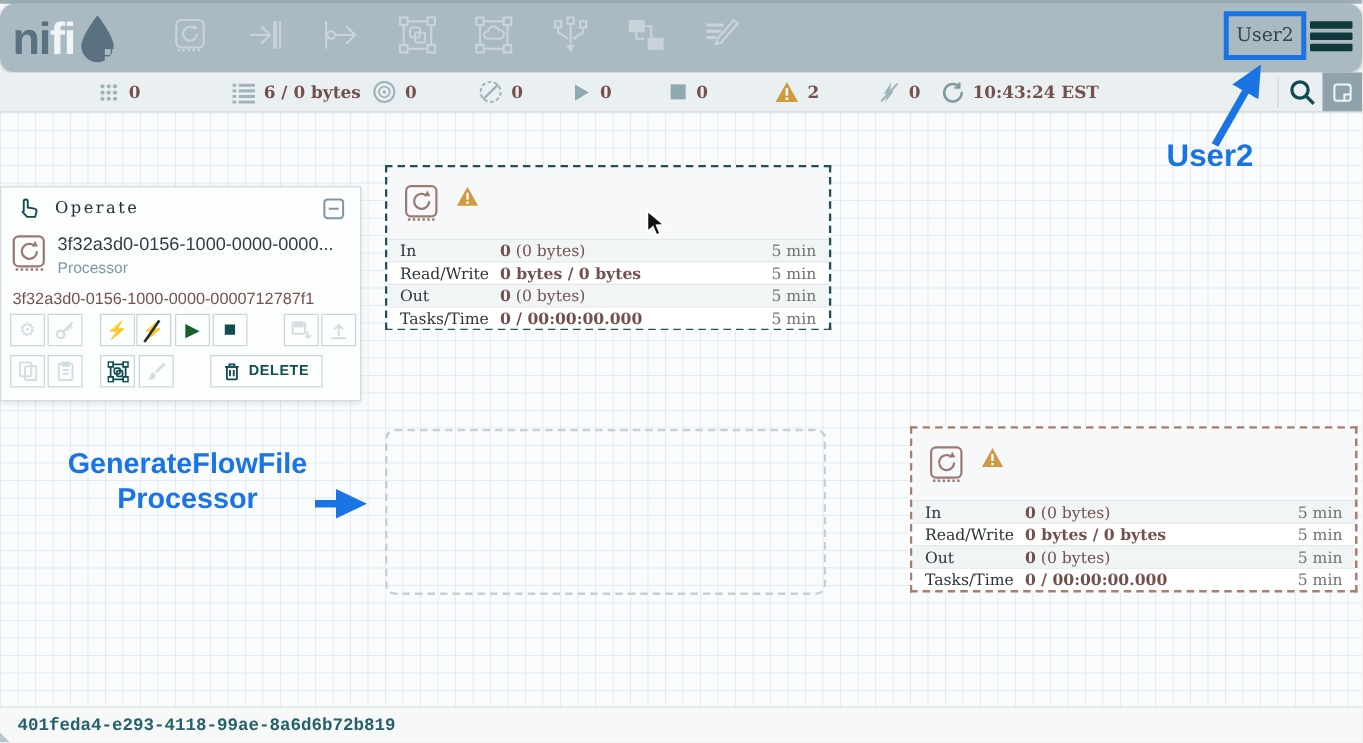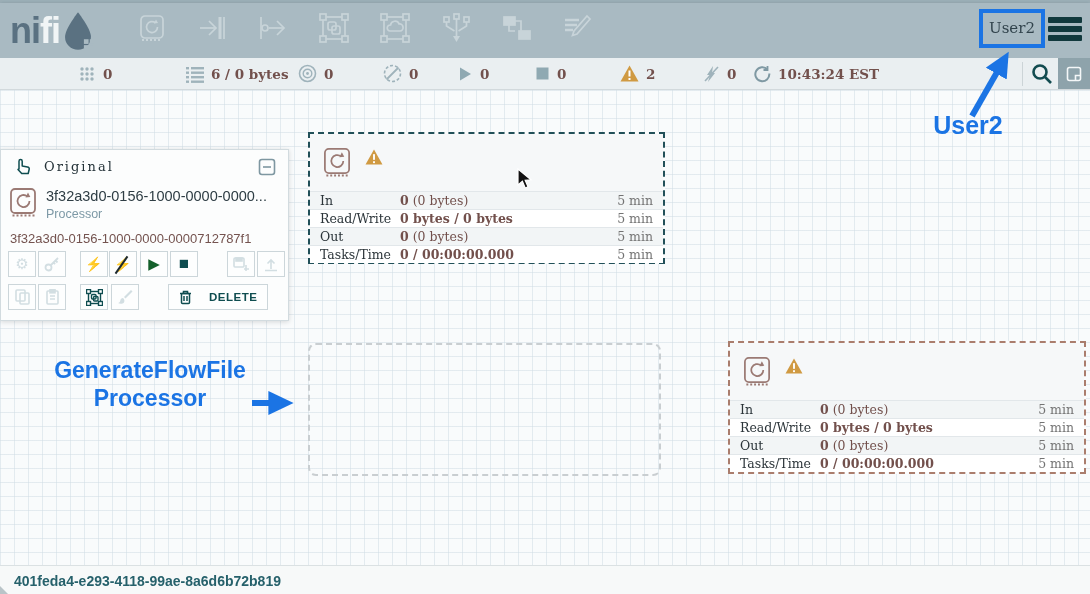--- a/index.html
+++ b/index.html
@@ -4,21 +4,21 @@
 <style>
   html,body{margin:0;padding:0;background:#e8e8e8;}
   *{box-sizing:border-box;}
   .screen{position:relative;width:1090px;height:594px;overflow:hidden;
           font-family:"Liberation Sans",sans-serif;background:#f9fbfc;}
   .abs{position:absolute;}
 
   
   .top-strip{left:0;top:0;width:1090px;height:3px;background:#9db0b8;}
   .header{left:0;top:3px;width:1090px;height:55px;background:#a9bac2;
-          box-shadow:0 1px 4px rgba(50,70,80,.35);}
+          box-shadow:0 1px 4px rgba(50,70,80,.35);border-radius:12px;}
   .logo{left:10px;top:6px;height:44px;display:flex;align-items:center;}
   .logo-ni{font-size:36px;font-weight:bold;color:#5a7181;letter-spacing:-1px;}
   .logo-fi{font-size:36px;font-weight:bold;color:#f1f5f6;letter-spacing:-1px;}
   .tb-icon{top:11px;width:34px;height:34px;color:#c8d4d9;}
   .tb-icon svg{width:34px;height:34px;stroke:currentColor;fill:none;stroke-width:1.7;}
   .user-label{left:981px;top:19px;width:62px;text-align:center;
               font-family:"DejaVu Serif",serif;font-size:15px;color:#31434c;}
   .menu-bars{left:1048px;top:17px;width:34px;}
   .menu-bars div{width:34px;height:6px;background:#11393d;border-radius:1px;margin-bottom:3px;}
 
@@ -50,21 +50,21 @@
   .op-id{left:9px;top:81px;font-size:13px;color:#74534f;}
   .opbtn{position:absolute;width:28px;height:26px;border:1px solid #ccd6da;background:#fdfefe;
          display:flex;align-items:center;justify-content:center;font-size:15px;cursor:pointer;}
   .dis{color:#d2dee2;}
   .en{color:#0f4d50;}
   .bolt{font-size:14px;line-height:1;}
   .slash{position:relative;}
   .slash::after{content:"";position:absolute;left:-3px;top:7px;width:21px;height:2px;
                 background:currentColor;transform:rotate(-55deg);}
   .del-btn{position:absolute;left:167px;top:134px;height:26px;border:1px solid #ccd6da;background:#fdfefe;
-           display:flex;align-items:center;gap:17px;padding:0 10px;color:#0f4d50;
+           display:flex;align-items:center;gap:7px;padding:0 10px;color:#0f4d50;
            font-weight:bold;font-size:11.5px;letter-spacing:.5px;cursor:pointer;justify-content:space-between;}
 
   
   .proc{background:#fbfcfd;border:2px dashed #225059;}
   .proc.ghost-border{border-color:#aa7d6d;}
   .proc-head{position:relative;height:57px;background:#f6f8f9;}
   .proc-row{height:18px;display:flex;align-items:center;padding:0 10px;
             font-family:"DejaVu Serif",serif;font-size:12.5px;border-top:1px solid #e2e7ea;}
   .proc-row.odd{background:#f2f5f6;}
   .proc-row.even{background:#ffffff;justify-content:center;}
@@ -76,21 +76,21 @@
 
   
   .ann{color:#1b74e4;font-weight:bold;pointer-events:none;}
   .ann-user2{left:924px;top:111px;width:88px;text-align:center;font-size:25px;}
   .ann-orig{left:30px;top:356px;width:240px;text-align:center;font-size:23px;line-height:28px;}
   .user-box{left:979px;top:9px;width:66px;height:39px;border:4px solid #1b74e4;pointer-events:none;}
 
   
   .footer{left:0;top:565px;width:1090px;height:29px;background:#f7f9f9;border-top:1px solid #dbe1e3;}
   .footer-id{position:absolute;left:14px;top:0;height:29px;display:flex;align-items:center;
-             font-family:Liberation Sans, sans-serif;font-weight:bold;font-size:14px;color:#26616b;}
+             font-family:Liberation Mono, monospace;font-weight:bold;font-size:14px;color:#26616b;}
   .grip{left:0;top:586px;width:0;height:0;border-left:8px solid #b9c4c8;border-top:8px solid transparent;}
 </style>
 </head>
 <body>
 
 <div class="screen">
 
   <div class="abs canvas"></div>
 
   <div class="abs top-strip"></div>
@@ -275,21 +275,21 @@
         <path d="M9.5 14.5v-5h5"></path>
       </svg>
   </div>
 
 
   <div class="abs panel operate">
     <div class="panel-head">
       <svg width="19" height="19" viewBox="0 0 19 19" fill="none" stroke="#0f4d50" stroke-width="1.5" stroke-linejoin="round">
         <path d="M6 12 V4.2 a1.6 1.6 0 0 1 3.2 0 V9 l5.3.9 c1.2.2 2 1.1 1.7 2.3 l-1 4.3 H8.7 L5 12.5 Z"></path>
         </svg>
-      <span class="panel-title">Original</span>
+      <span class="panel-title">Operate</span>
       <svg class="pm-btn" viewBox="0 0 18 18" fill="none" stroke="currentColor" stroke-width="1.6">
         <rect x="1.5" y="1.5" width="15" height="15" rx="2.5"></rect>
           <path d="M5 9h8"></path>
         </svg>
     </div>
     <svg class="abs" style="left:7px;top:36px" width="32" height="32" viewBox="0 0 32 32" fill="none" stroke="#9b7a74" stroke-width="1.8">
       <rect x="3" y="3" width="24" height="24" rx="4"></rect>
       <path d="M21.5 15a6 6 0 1 1-2.2-4.6"></path>
         <path d="M20 6.5 22.3 11l-4.8.4z" fill="#9b7a74" stroke="none"></path>
       <path d="M4.5 29.5h2 M8.5 29.5h2 M12.5 29.5h2 M16.5 29.5h2 M20.5 29.5h2 M24.5 29.5h2" stroke-width="2"></path>

